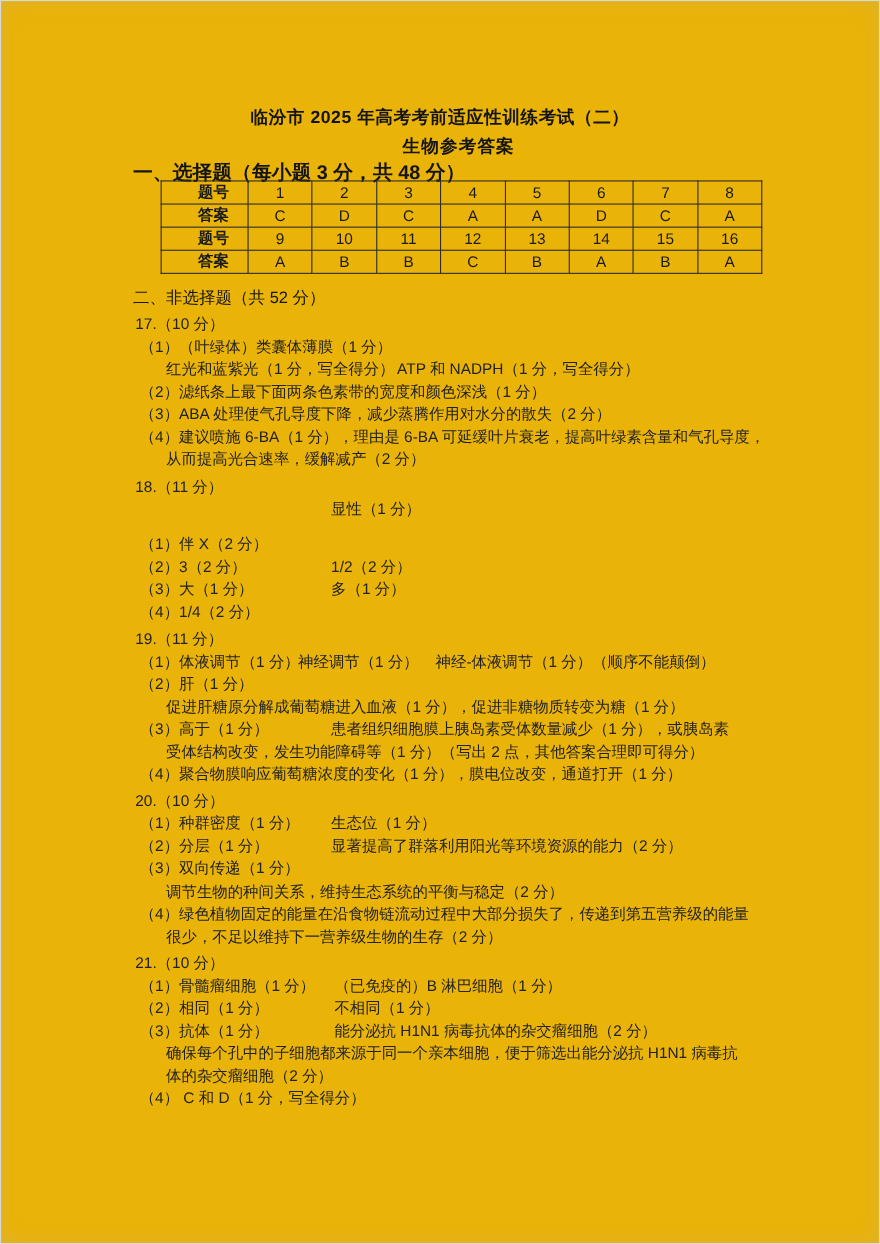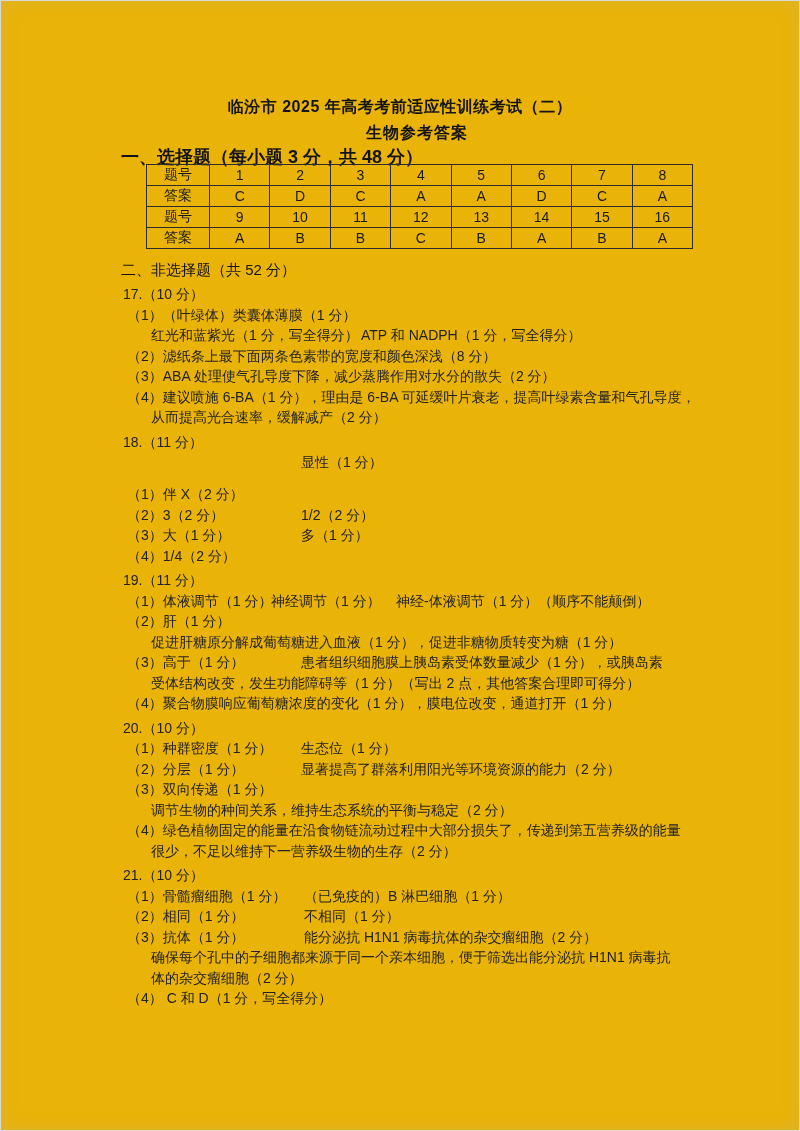--- a/index.html
+++ b/index.html
@@ -57,22 +57,23 @@
   table.answer-table td {
     border: 1.6px solid #2c2c2c;
     height: 20px;
     text-align: center;
     vertical-align: middle;
     font-size: 14px;
     color: #1a1a1a;
     padding: 0;
   }
   table.answer-table td.lbl {
-    font-weight: normal;
+    font-weight: bold;
     width: 62px;
+    padding-left: 16px;
   }
   .sec2-heading {
     position: absolute;
     top: 260px; left: 120px;
     font-size: 15px;
     font-weight: normal;
     color: #141414;
   }
   .answers {
     position: absolute;
@@ -147,21 +148,21 @@
         </tr>
       </tbody>
   </table>
 
   <div class="sec2-heading">二、非选择题（共 52 分）</div>
 
   <div class="answers">
       <div class="line qnum"><span>17.（10 分）</span></div>
       <div class="line item"><span>（1）（叶绿体）类囊体薄膜（1 分）</span></div>
       <div class="line cont"><span style="display: inline-block; width: 210px;">红光和蓝紫光（1 分，写全得分）</span><span>ATP 和 NADPH（1 分，写全得分）</span></div>
-      <div class="line item"><span>（2）滤纸条上最下面两条色素带的宽度和颜色深浅（8 分）</span></div>
+      <div class="line item"><span>（2）滤纸条上最下面两条色素带的宽度和颜色深浅（1 分）</span></div>
       <div class="line item"><span>（3）ABA 处理使气孔导度下降，减少蒸腾作用对水分的散失（2 分）</span></div>
       <div class="line item"><span>（4）建议喷施 6-BA（1 分），理由是 6-BA 可延缓叶片衰老，提高叶绿素含量和气孔导度，</span></div>
       <div class="line cont"><span>从而提高光合速率，缓解减产（2 分）</span></div>
       <div class="line qnum"><span>18.（11 分）</span></div>
       <div class="line item"><span style="display: inline-block; width: 174px; margin-top: 32px;">（1）伴 X（2 分）</span><span>显性（1 分）</span></div>
       <div class="line item"><span style="display: inline-block; width: 174px;">（2）3（2 分）</span><span>1/2（2 分）</span></div>
       <div class="line item"><span style="display: inline-block; width: 174px;">（3）大（1 分）</span><span>多（1 分）</span></div>
       <div class="line item"><span>（4）1/4（2 分）</span></div>
       <div class="line qnum"><span>19.（11 分）</span></div>
       <div class="line item"><span style="display: inline-block; width: 144px;">（1）体液调节（1 分）</span><span style="display: inline-block; width: 125px;">神经调节（1 分）</span><span>神经-体液调节（1 分）（顺序不能颠倒）</span></div>

